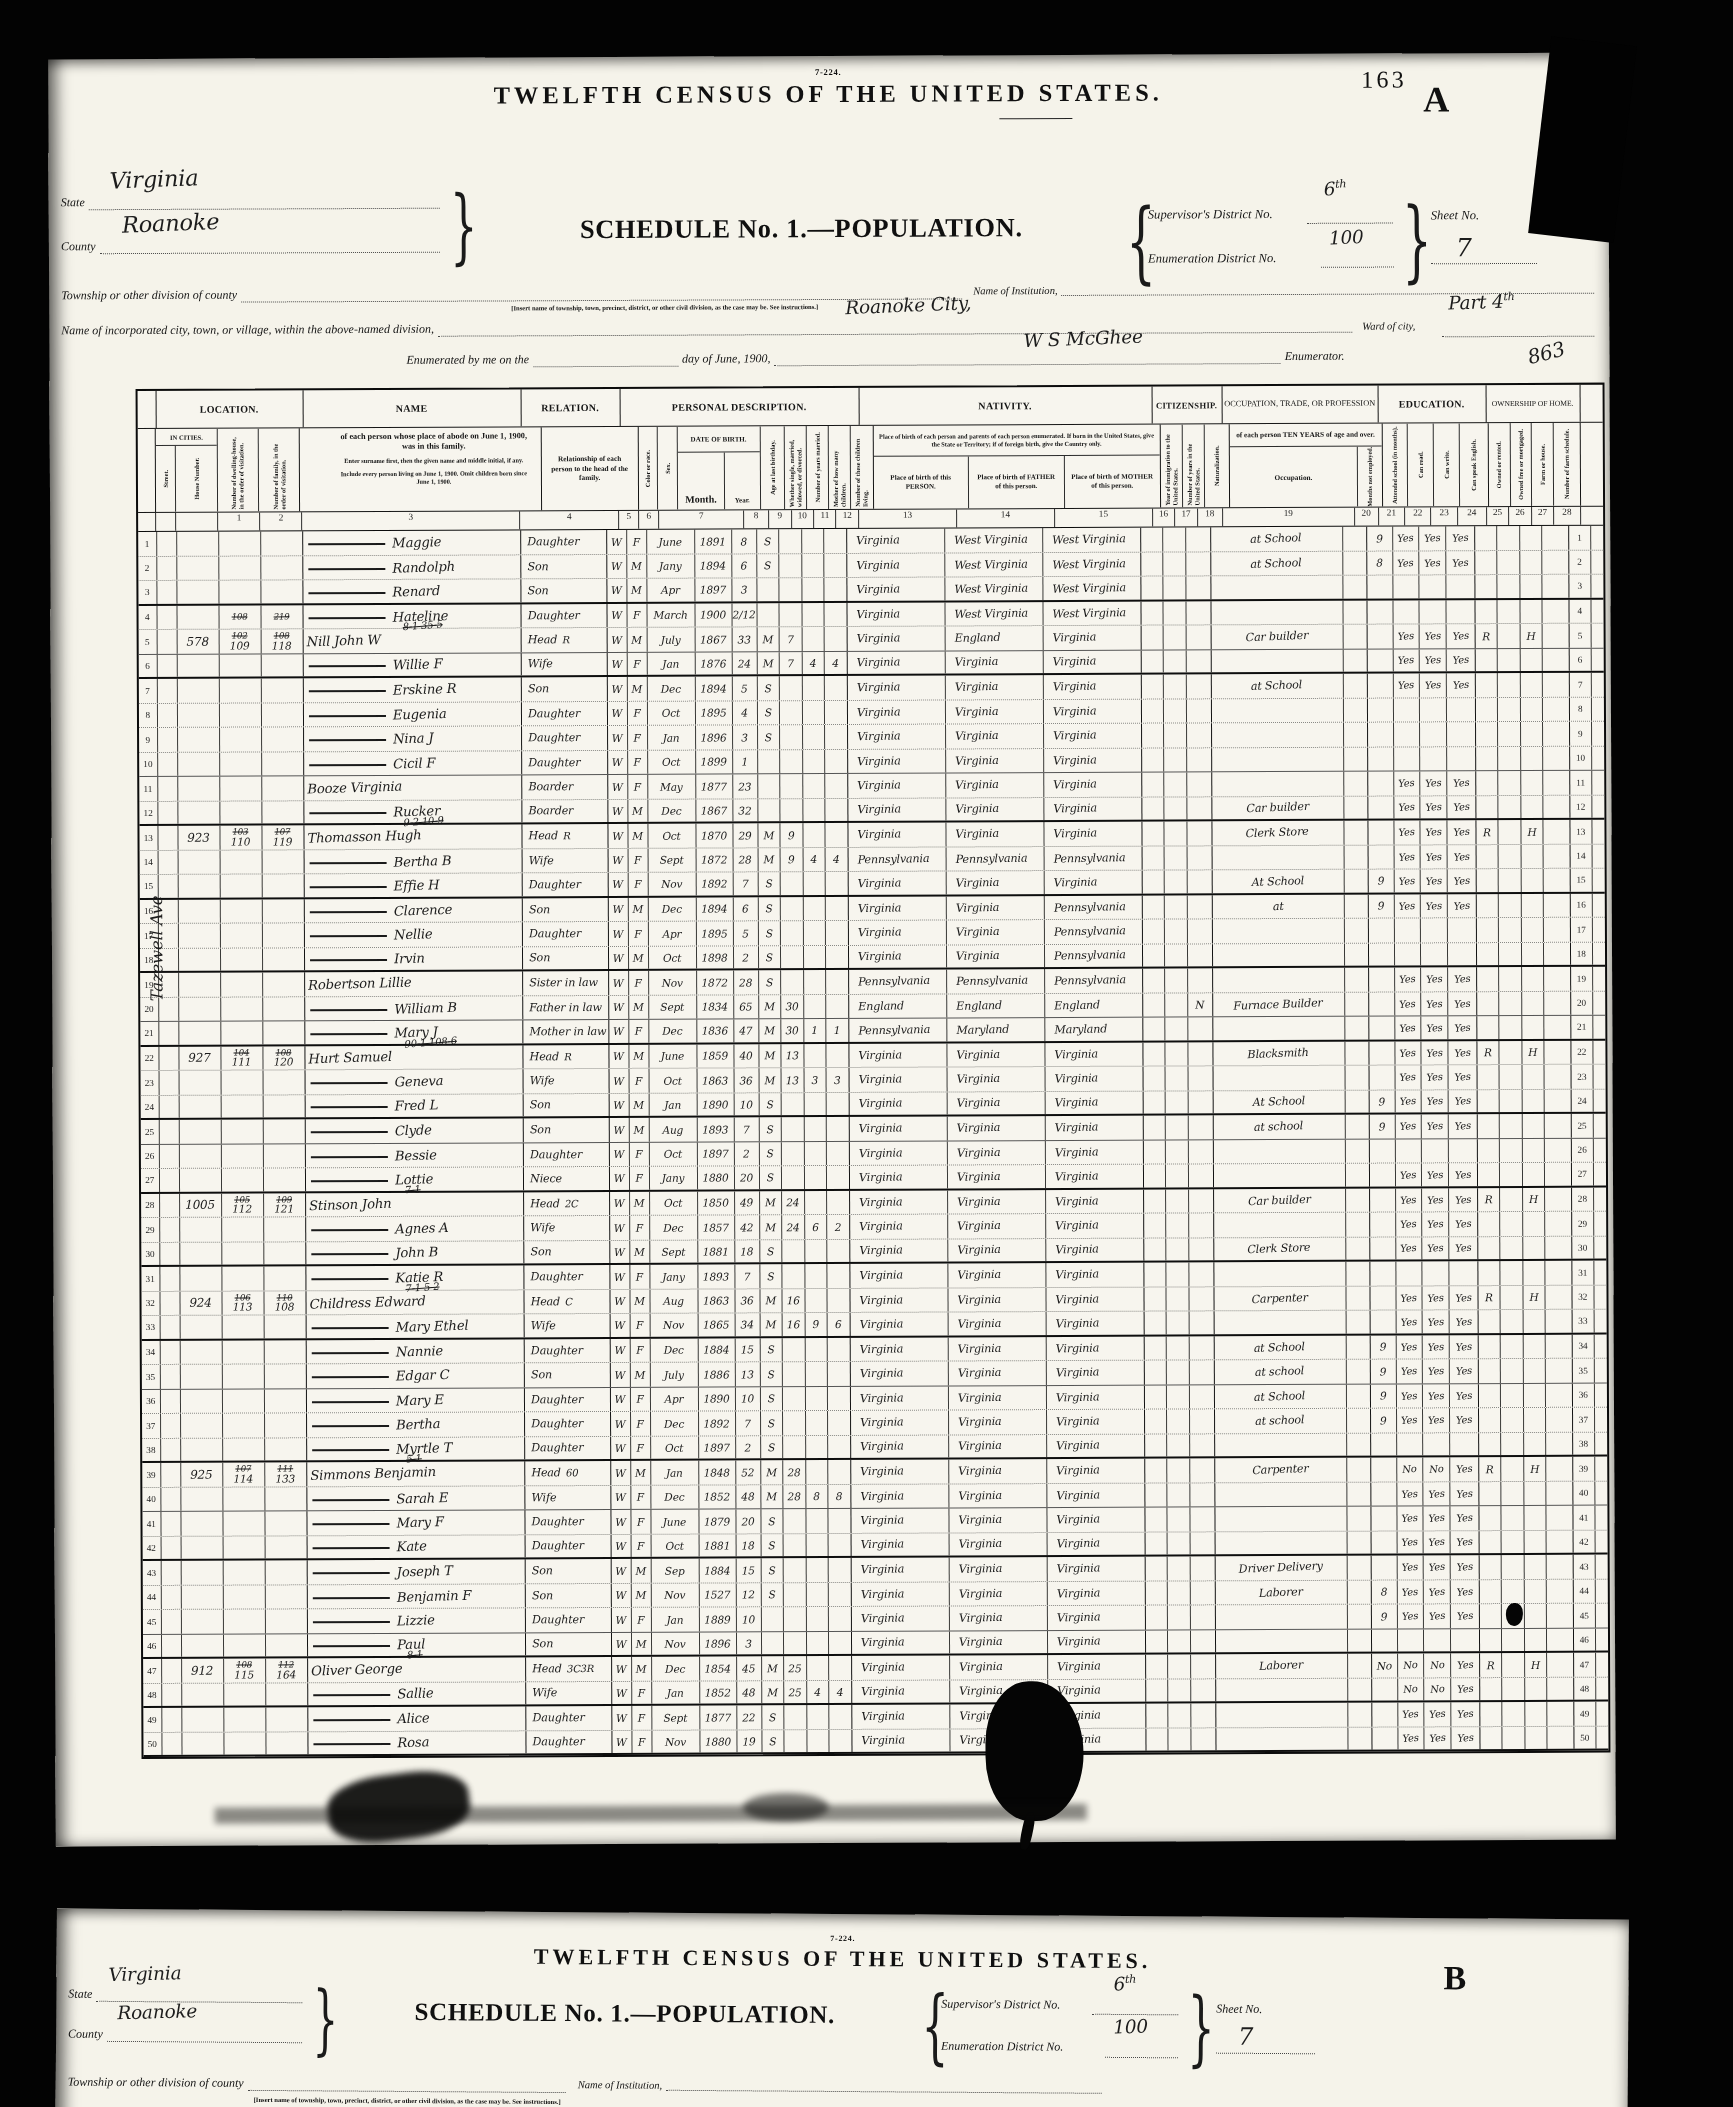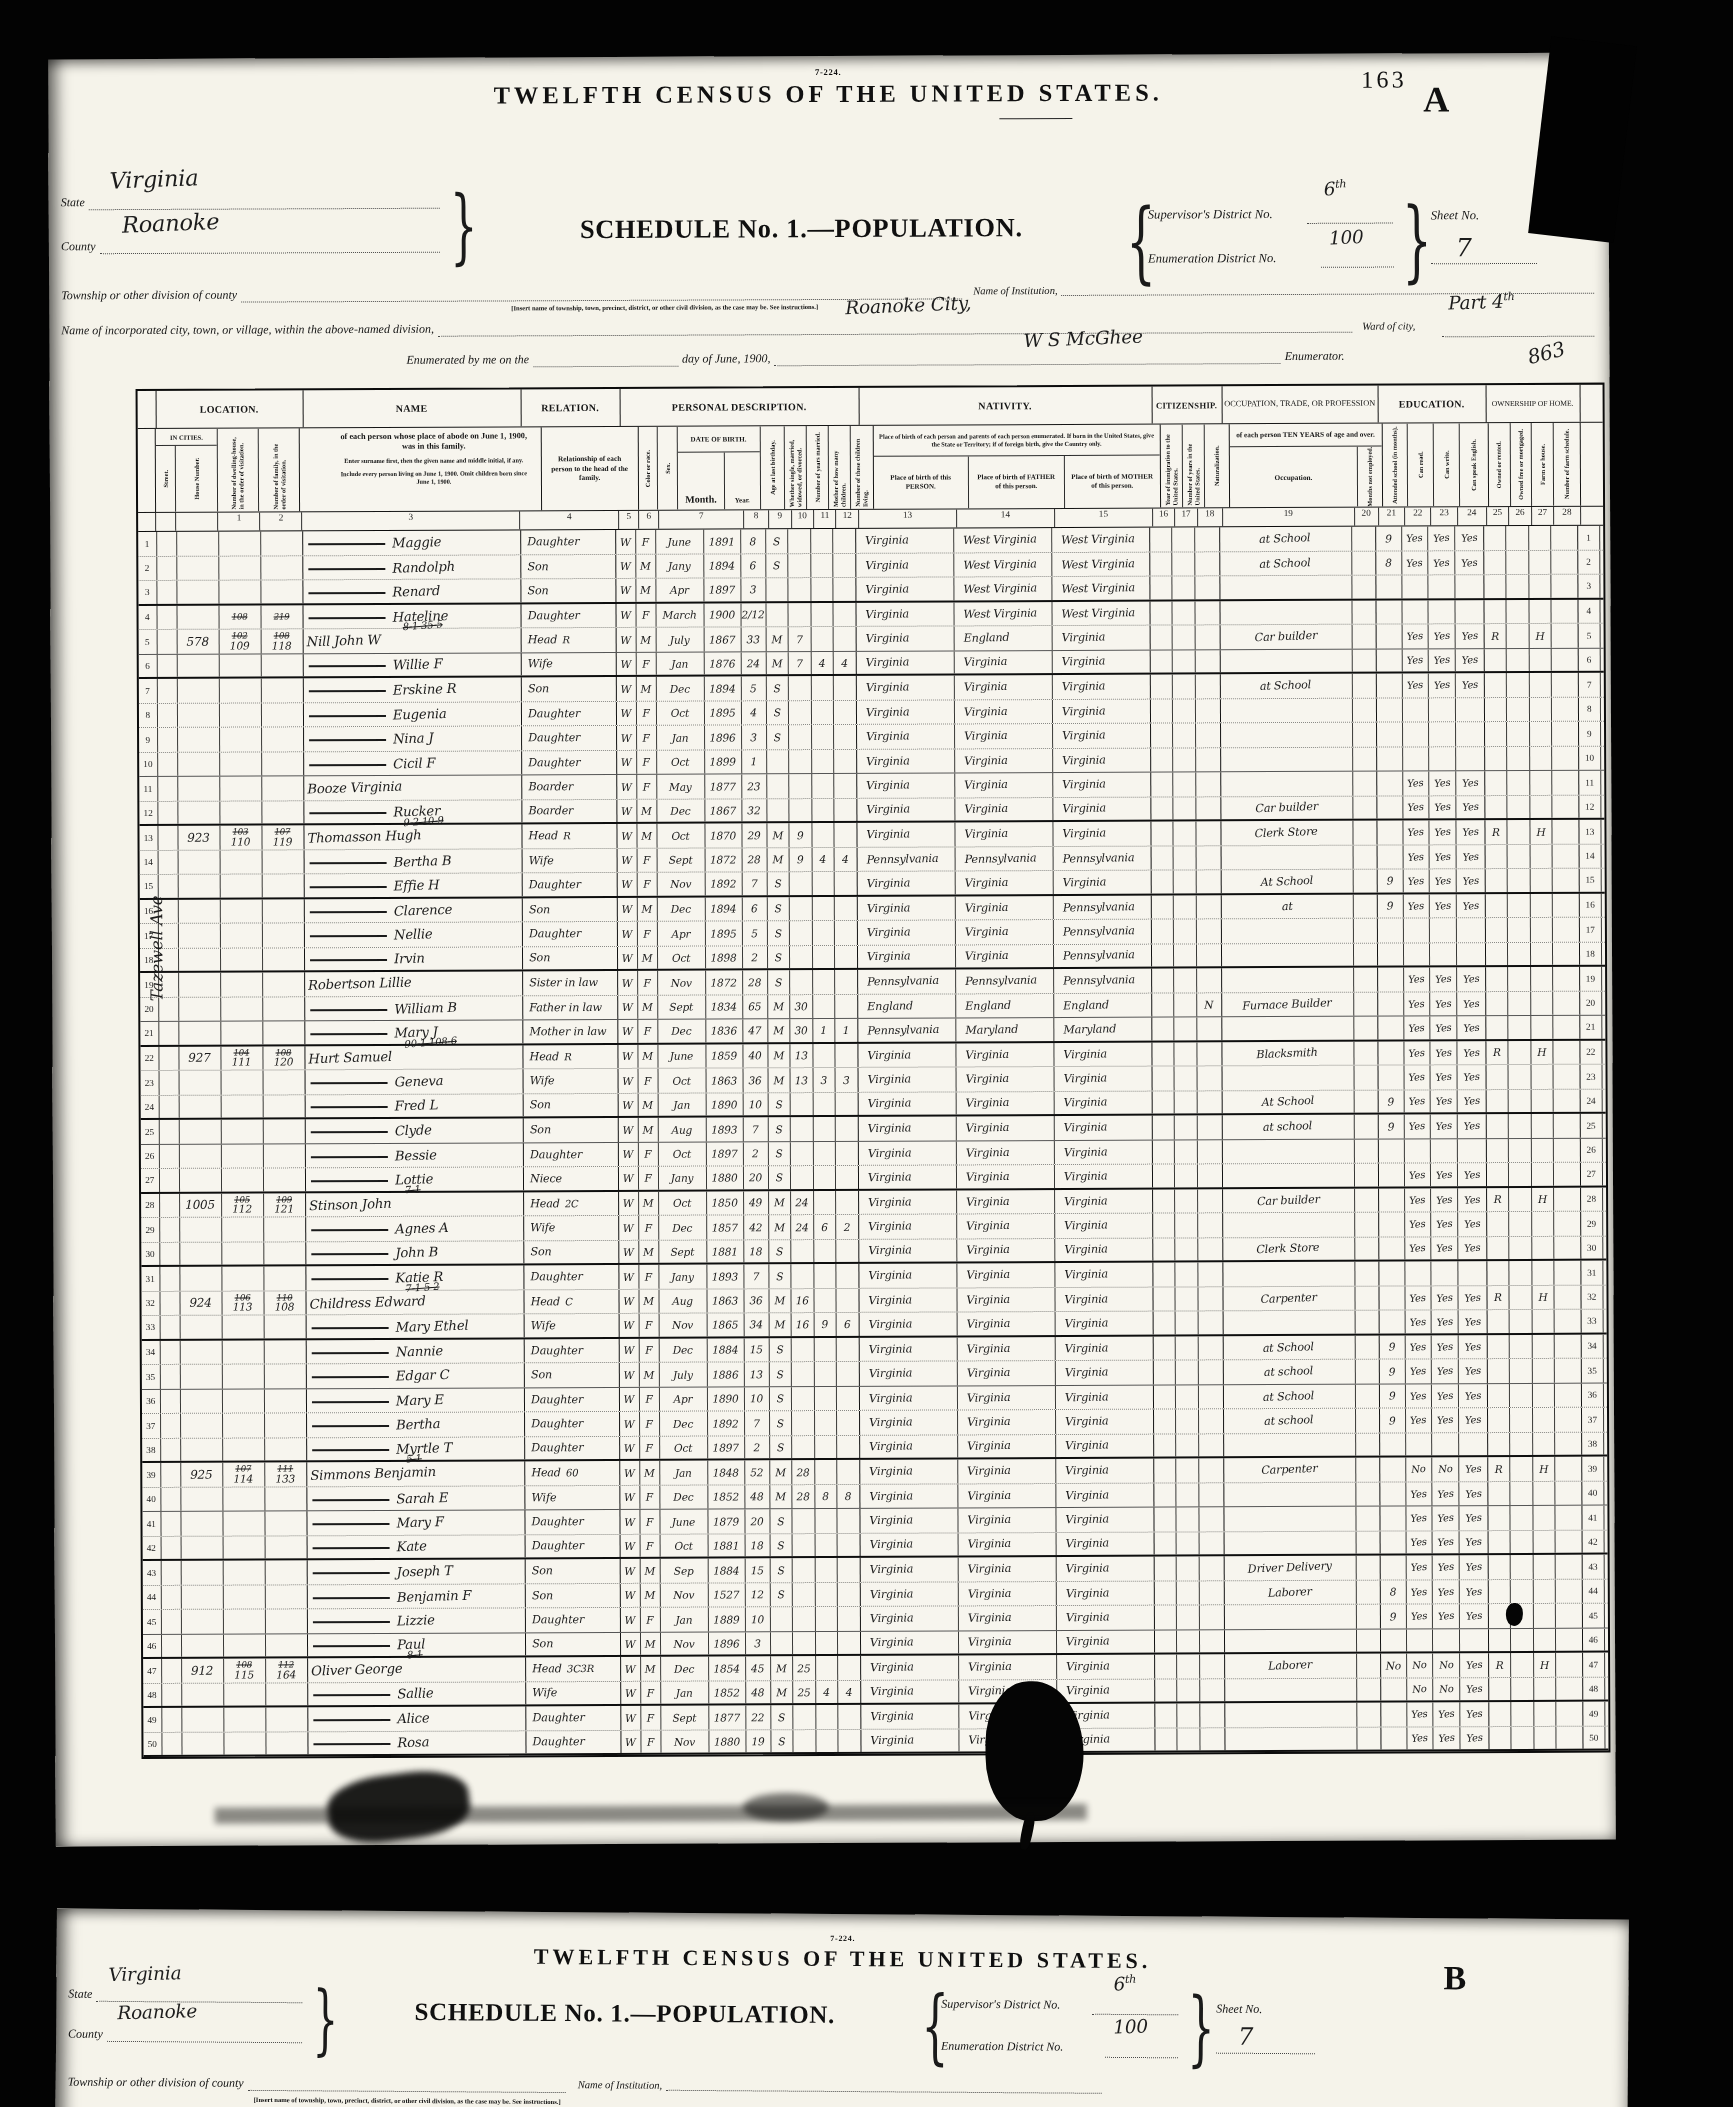--- a/index.html
+++ b/index.html
@@ -41,21 +41,21 @@
   .dcell{box-sizing:border-box;border-right:0.7px solid #2c2c2c;}
   .pn{font-size:9.2px;color:#1d1d1d;}
   .trow{display:flex;height:24.5px;border-bottom:0.7px dotted #8a8a86;box-sizing:border-box;}
   .trow.five{border-bottom:0.7px solid #555;}
   .trow.heavy{border-bottom:2px solid #0e0e0e;}
   .tc{box-sizing:border-box;border-right:0.7px solid #3a3a38;display:flex;align-items:center;justify-content:center;
       overflow:visible;position:relative;}
   .tc.bt{border-right-width:1.7px;border-right-color:#141414;}
   .co-rn{width:18.5px}.co-st{width:20px}.co-h{width:42px}.co-d{width:42px}.co-f{width:42px}
   .co-nm{width:218px;justify-content:flex-start;padding-left:3.3px;}
-  .co-rel{width:95px;justify-content:flex-start;padding-left:6.6px;}
+  .co-rel{width:86px;justify-content:flex-start;padding-left:6.6px;}
   .co-c{width:20px}.co-s{width:20px}.co-mo{width:48px}.co-yr{width:37px}.co-age{width:25px}
   .co-m{width:22.5px}.co-ym{width:22.5px}.co-mc{width:22.5px}.co-cl{width:22.5px}
   .co-p{width:98px;justify-content:flex-start;padding-left:9.2px;}
   .co-im{width:22.5px}.co-yu{width:22.5px}.co-nz{width:25px}
   .co-oc{width:132px}.co-mn{width:24px}
   .co-sc{width:26.4px}.co-rd{width:26.4px}.co-wr{width:26.4px}.co-en{width:29px}
   .co-ow{width:22.5px}.co-of{width:22.5px}.co-fh{width:22.5px}.co-fs{width:26.4px}.co-rnr{width:22.5px}
   .nm{font-size:13.2px;white-space:nowrap;transform:rotate(-1.5deg);}
   .sm{font-size:10.6px;}
   .med{font-size:12px;}

